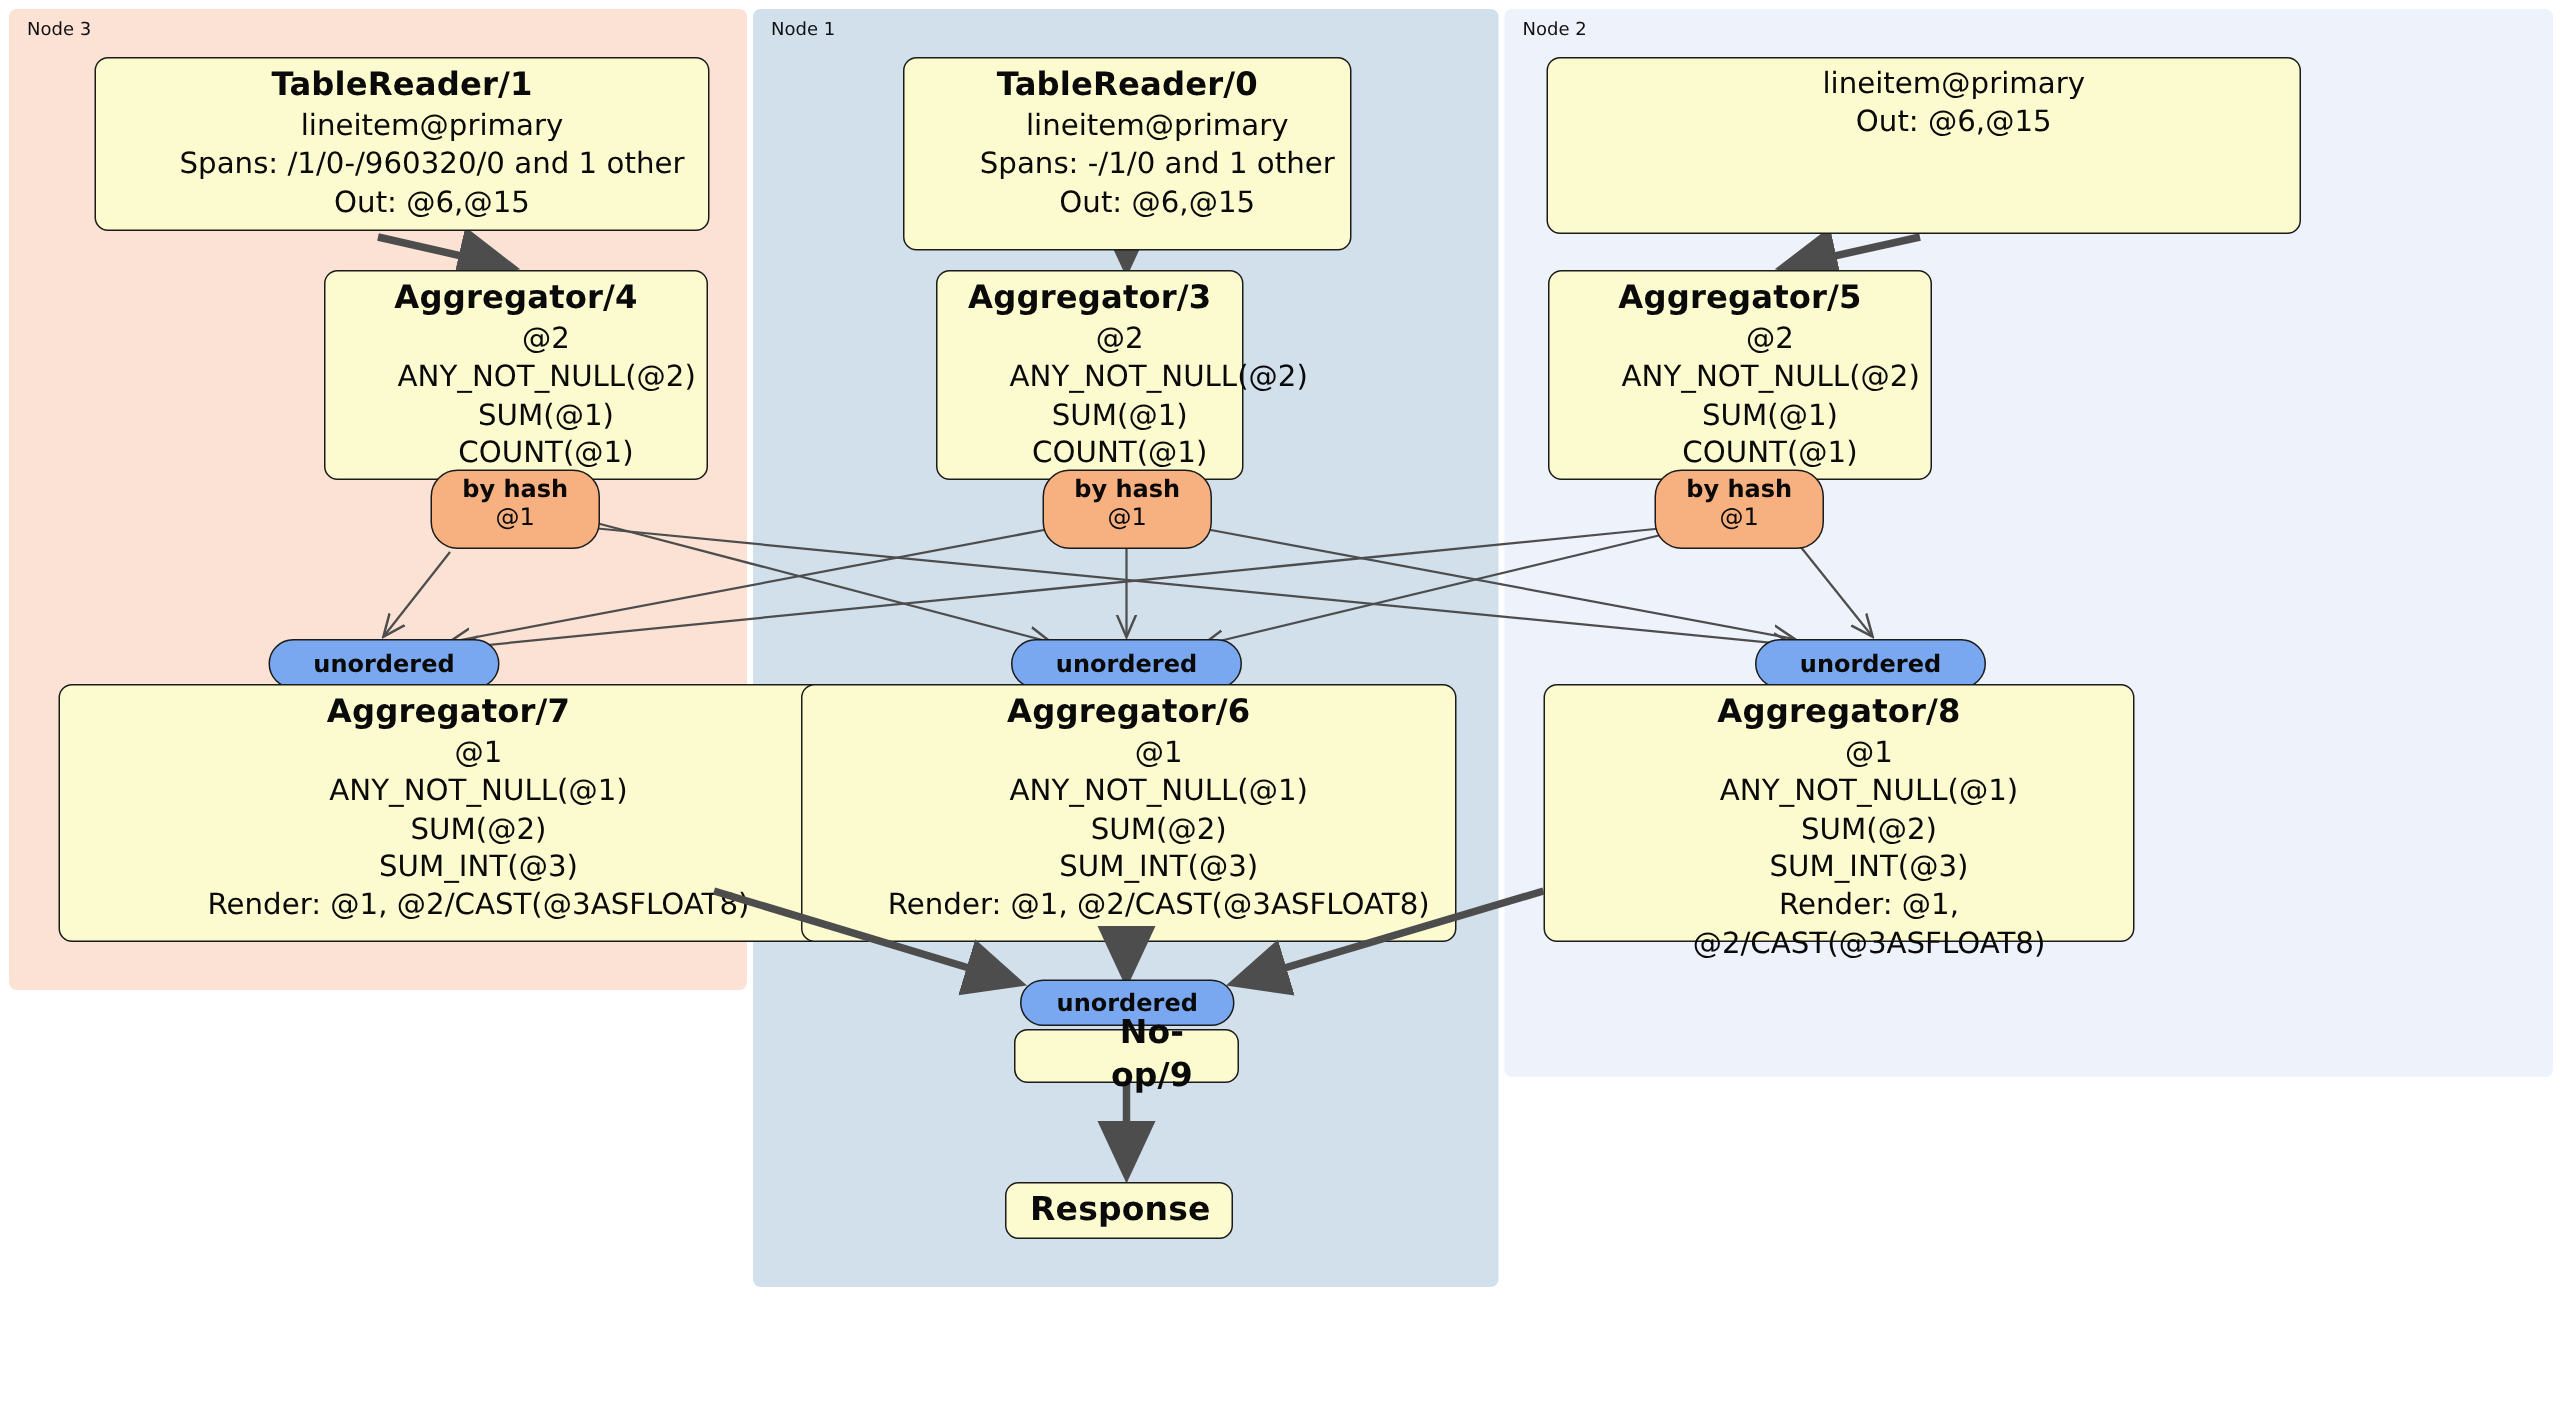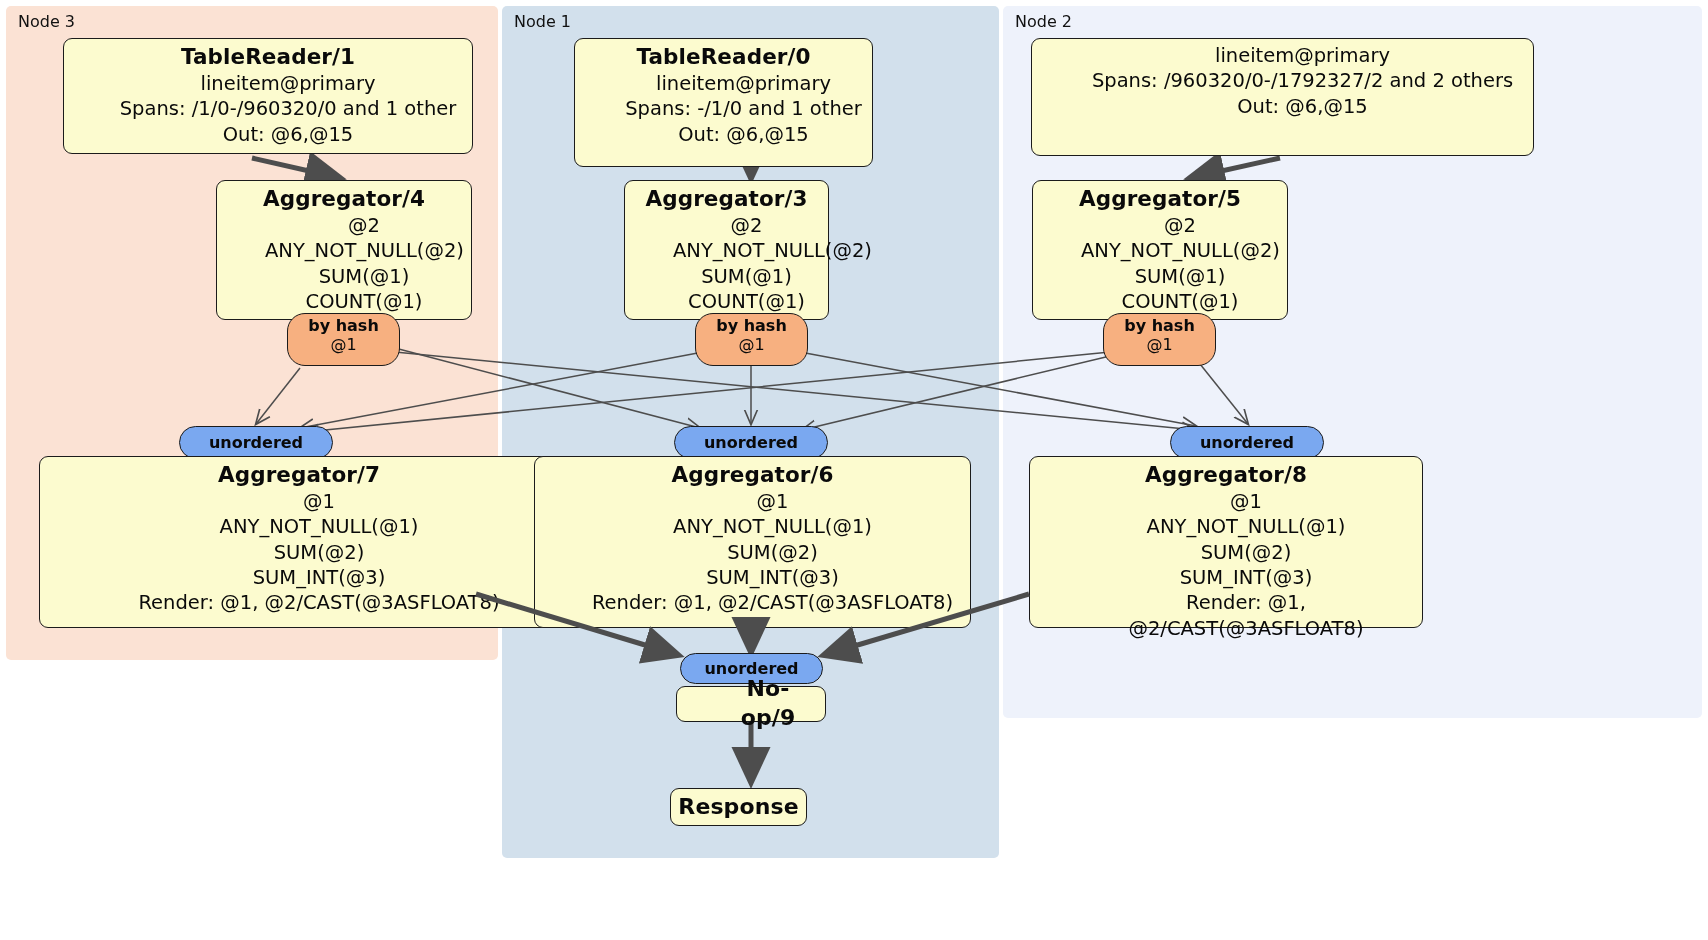--- a/index.html
+++ b/index.html
@@ -4,21 +4,21 @@
 <style>
   html,body{margin:0;padding:0;background:#ffffff;}
   body{width:1708px;height:940px;position:relative;
        font-family:"DejaVu Sans","Liberation Sans",sans-serif;
        -webkit-font-smoothing:antialiased;}
 
   #canvas{position:absolute;left:0;top:0;width:1708px;height:940px;overflow:hidden;}
 
   
   .panel{position:absolute;box-sizing:border-box;}
-  .panel-label{position:absolute;font-size:16px;color:#111;white-space:nowrap;}
+  .panel-label{position:absolute;font-size:12px;color:#111;white-space:nowrap;}
 
   
   .edges{position:absolute;left:0;top:0;width:1708px;height:940px;pointer-events:none;}
 
   
   .box{position:absolute;box-sizing:border-box;background:#fcfbcf;
        border:1.6px solid #1b1b1b;border-radius:9px;
        text-align:center;color:#0a0a0a;line-height:1.30;padding:4px 8px;}
   .box .title{font-weight:bold;font-size:21.5px;letter-spacing:.1px;}
   .box .line{font-size:19.5px;margin-left:40px;}
@@ -81,30 +81,29 @@
     </g>
   </svg>
 
   <div class="box" style="left:63px;top:38px;width:410px;height:116px;">
     <div class="title">TableReader/1</div>
     <div class="line">lineitem@primary</div>
     <div class="line">Spans: /1/0-/960320/0 and 1 other</div>
     <div class="line">Out: @6,@15</div>
   </div>
 
-  <div class="box" style="left:574px;top:38px;width:299px;height:129px;">
+  <div class="box" style="left:602px;top:38px;width:299px;height:129px;">
     <div class="title">TableReader/0</div>
     <div class="line">lineitem@primary</div>
     <div class="line">Spans: -/1/0 and 1 other</div>
     <div class="line">Out: @6,@15</div>
   </div>
 
   <div class="box" style="left:1031px;top:38px;width:503px;height:118px;">
     <div class="line">lineitem@primary</div>
-    <div class="line">Spans: /960320/0-/1792327/2 and 2 others</div>
     <div class="line">Out: @6,@15</div>
   </div>
 
   <div class="box" style="left:216px;top:180px;width:256px;height:140px;">
     <div class="title">Aggregator/4</div>
     <div class="line">@2</div>
     <div class="line">ANY_NOT_NULL(@2)</div>
     <div class="line">SUM(@1)</div>
     <div class="line">COUNT(@1)</div>
   </div>
@@ -187,17 +186,17 @@
   </svg>
 
   <div class="badge unordered onerow" style="left:680px;top:653px;width:143px;height:31px;">
     <span class="b1">unordered</span>
   </div>
 
   <div class="box small" style="left:676px;top:686px;width:150px;height:36px;display:flex;align-items:center;justify-content:center;padding-left:48px;">
     <div class="title">No-op/9</div>
   </div>
 
-  <div class="box small" style="left:670px;top:788px;width:137px;height:38px;display:flex;align-items:center;justify-content:center;">
+  <div class="box small" style="left:670px;top:788px;width:152px;height:38px;display:flex;align-items:center;justify-content:flex-end;">
     <div class="title">Response</div>
   </div>
 
 </div>
 
 </body></html>

